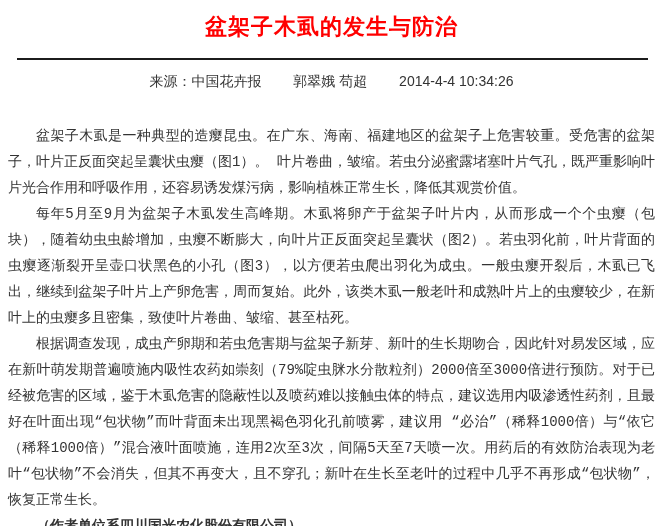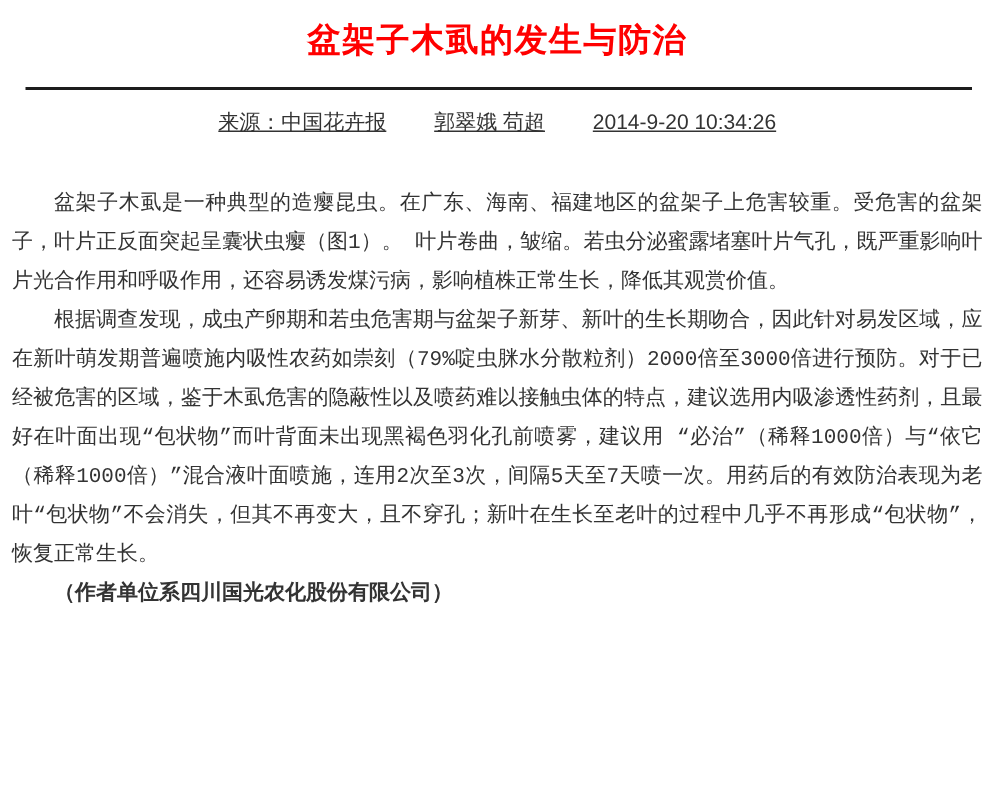--- a/index.html
+++ b/index.html
@@ -31,21 +31,21 @@
     height: 0;
   }
   .source-row {
     margin-top: 13px;
     text-align: center;
     font-size: 14px;
     line-height: 17px;
     color: #333333;
     white-space: nowrap;
   }
-  .source-row .seg { display: inline-block; text-decoration: underline; }
+  .source-row .seg { display: inline-block; }
   .source-row .seg + .seg { margin-left: 28px; }
   .article-body {
     margin: 33px 8px 0 8px;
     font-size: 14px;
     line-height: 26px;
     color: #333333;
     text-align: justify;
   }
   .article-body p {
     text-indent: 2em;
@@ -61,22 +61,23 @@
 
 <div class="page">
 
   <h1 class="article-title">盆架子木虱的发生与防治</h1>
 
   <hr class="title-divider">
 
   <div class="source-row">
     <span class="seg">来源：中国花卉报</span>
     <span class="seg">郭翠娥 苟超</span>
-    <span class="seg">2014-9-20 10:34:26</span>
+    <span class="seg">2014-4-4 10:34:26</span>
   </div>
 
   <div class="article-body">
     <p>盆架子木虱是一种典型的造瘿昆虫。在广东、海南、福建地区的盆架子上危害较重。受危害的盆架子，叶片正反面突起呈囊状虫瘿（图1）。 叶片卷曲，皱缩。若虫分泌蜜露堵塞叶片气孔，既严重影响叶片光合作用和呼吸作用，还容易诱发煤污病，影响植株正常生长，降低其观赏价值。</p>
+    <p>每年5月至9月为盆架子木虱发生高峰期。木虱将卵产于盆架子叶片内，从而形成一个个虫瘿（包块），随着幼虫虫龄增加，虫瘿不断膨大，向叶片正反面突起呈囊状（图2）。若虫羽化前，叶片背面的虫瘿逐渐裂开呈壶口状黑色的小孔（图3），以方便若虫爬出羽化为成虫。一般虫瘿开裂后，木虱已飞出，继续到盆架子叶片上产卵危害，周而复始。此外，该类木虱一般老叶和成熟叶片上的虫瘿较少，在新叶上的虫瘿多且密集，致使叶片卷曲、皱缩、甚至枯死。</p>
     <p>根据调查发现，成虫产卵期和若虫危害期与盆架子新芽、新叶的生长期吻合，因此针对易发区域，应在新叶萌发期普遍喷施内吸性农药如崇刻（79%啶虫脒水分散粒剂）2000倍至3000倍进行预防。对于已经被危害的区域，鉴于木虱危害的隐蔽性以及喷药难以接触虫体的特点，建议选用内吸渗透性药剂，且最好在叶面出现“包状物”而叶背面未出现黑褐色羽化孔前喷雾，建议用 “必治”（稀释1000倍）与“依它（稀释1000倍）”混合液叶面喷施，连用2次至3次，间隔5天至7天喷一次。用药后的有效防治表现为老叶“包状物”不会消失，但其不再变大，且不穿孔；新叶在生长至老叶的过程中几乎不再形成“包状物”，恢复正常生长。</p>
     <p class="author-note">（作者单位系四川国光农化股份有限公司）</p>
   </div>
 
 </div>
 
 </body></html>

